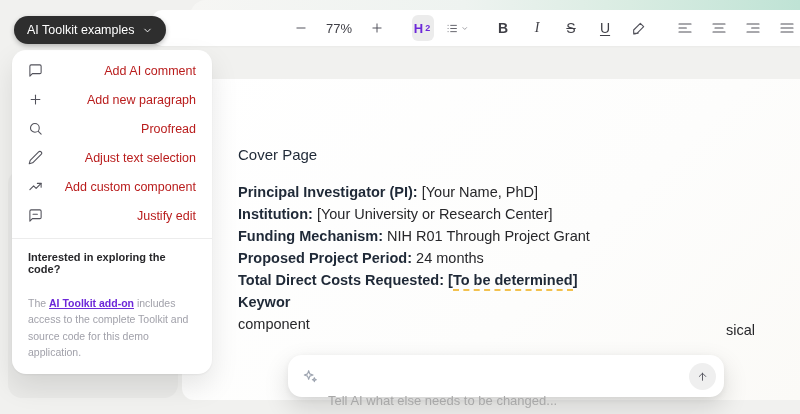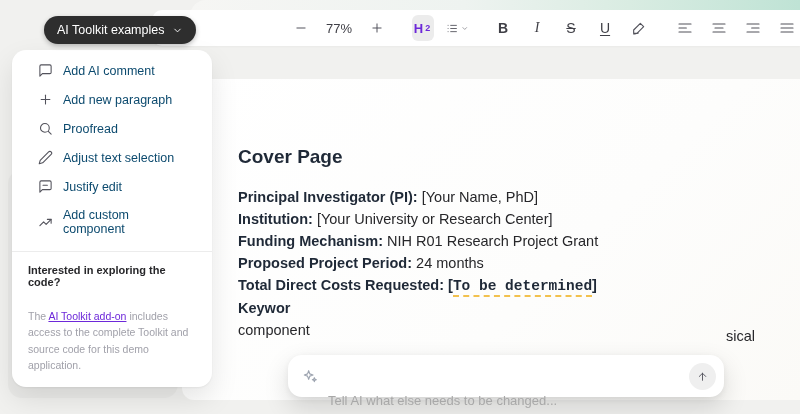--- a/index.html
+++ b/index.html
@@ -25,50 +25,50 @@
   .h2-btn sub { font-size:9px; font-weight:700; }
   .letter-b { font-weight:700; font-size:14px; }
   .letter-i { font-style:italic; font-size:14px; font-family:"Liberation Serif","DejaVu Serif",serif; }
   .letter-s { font-size:14px; text-decoration:line-through; }
   .letter-u { font-size:14px; text-decoration:underline; text-underline-offset:2px; }
 
   
   .pill { position:absolute; left:14px; top:16px; height:28px; border-radius:14px;
     background:#2e2e2e; color:#fff; display:inline-flex; align-items:center; gap:8px;
     padding:0 13px; font-size:12.5px; border:none; cursor:pointer; z-index:6; font-family:inherit;
-    box-shadow:0 2px 5px rgba(0,0,0,.25);margin-left:30px; }
+    box-shadow:0 2px 5px rgba(0,0,0,.25); }
 
   
   .ghost-panel { position:absolute; left:8px; top:170px; width:170px; height:228px;
     background:#eaeae8; border-radius:14px; z-index:2; }
 
   
   .dropdown { position:absolute; left:12px; top:50px; width:200px; background:#fff;
     border-radius:14px; box-shadow:0 12px 28px rgba(0,0,0,.10), 0 1px 2px rgba(0,0,0,.05);
     z-index:5; padding:6px 0 14px; }
-  .dd-item { display:flex; align-items:center; gap:10px; padding:7px 26px; cursor:pointer;
-    font-size:12.5px; color:#0c4a6e; }
+  .dd-item { display:flex; align-items:center; gap:10px; padding:7px 16px; cursor:pointer;
+    font-size:12.5px; color:#b91c1c;justify-content:space-between; }
   .dd-item svg { flex:none; }
   .dd-divider { height:1px; background:#ececec; margin:8px 0 10px; }
   .dd-footer { padding:2px 16px 0; }
   .dd-footer-heading { font-size:11px; font-weight:700; color:#27272a; margin-bottom:20px; }
   .dd-footer-text { font-size:10.5px; color:#a1a1aa; line-height:1.55; }
-  .dd-footer-text a { color:#6d28d9; font-weight:400; text-decoration:underline; cursor:pointer;text-align:right; }
+  .dd-footer-text a { color:#6d28d9; font-weight:700; text-decoration:underline; cursor:pointer;text-align:right; }
 
   
   .doc-page { position:absolute; left:182px; top:79px; width:618px; height:321px;
     background:linear-gradient(135deg,#ffffff 0%,#fdfdfc 60%,#fbfaf7 100%);
     border-radius:12px 0 0 12px; z-index:1; }
   .doc-content { position:absolute; left:56px; top:67px; width:520px; color:#27272a;
     font-size:14.5px; }
-  .doc-title { font-size:19px; font-weight:700; color:#1f2937; margin-bottom:18px; }
+  .doc-title { font-size:15px; font-weight:400; color:#1f2937; margin-bottom:18px; }
   .doc-para { line-height:24px; margin-bottom:14px; }
   .doc-para strong, .doc-fields strong { font-weight:700; color:#1f2937; }
   .doc-fields p { line-height:22px; }
-  .hl { border-bottom:2px dashed #f2c14e; padding-bottom:1px; font-weight:700; color:#1f2937;font-family:Liberation Mono, monospace; }
+  .hl { border-bottom:2px dashed #f2c14e; padding-bottom:1px; font-weight:700; color:#1f2937; }
   .kw-line { position:relative; }
   .kw-right { position:absolute; left:488px; top:0; font-weight:400; color:#27272a;margin-top:28px; }
 
   
   .ai-bar { position:absolute; left:288px; top:355px; width:436px; height:42px;
     background:#fff; border-radius:14px; display:flex; align-items:center; gap:10px;
     padding:0 8px 0 14px; z-index:7;
     box-shadow:0 10px 26px rgba(0,0,0,.14), 0 2px 6px rgba(0,0,0,.06); }
   .ai-input { flex:1; border:none; outline:none; font-size:13px; color:#3f3f46;
     background:transparent; font-family:inherit;margin-top:48px; }
@@ -164,21 +164,21 @@
     <span class="tb-divider"></span>
 
   </div>
 
   <div class="doc-page">
     <div class="doc-content">
       <div class="doc-title">Cover Page</div>
       <div class="doc-fields">
         <p><strong>Principal Investigator (PI):</strong> <span>[Your Name, PhD]</span></p>
         <p><strong>Institution:</strong> <span>[Your University or Research Center]</span></p>
-        <p><strong>Funding Mechanism:</strong> <span>NIH R01 Research Project Grant</span></p>
+        <p><strong>Funding Mechanism:</strong> <span>NIH R01 Through Project Grant</span></p>
         <p><strong>Proposed Project Period:</strong> <span>24 months</span></p>
         <p>
           <strong>Total Direct Costs Requested:</strong>
           <strong>[</strong><span class="hl">To be determined</span><strong>]</strong>
         </p>
         <p class="kw-line">
           <strong>Keywor</strong>
           <span class="kw-right">sical</span>
         </p>
         <p><span>component</span></p>
@@ -217,31 +217,31 @@
       <span>Proofread</span>
     </div>
     <div class="dd-item">
       <svg width="15" height="15" viewBox="0 0 24 24" class="ico">
           <path d="M17 3a2.8 2.8 0 1 1 4 4L7.5 20.5 2 22l1.5-5.5z"></path>
         </svg>
       <span>Adjust text selection</span>
     </div>
     <div class="dd-item">
       <svg width="15" height="15" viewBox="0 0 24 24" class="ico">
+          <polyline points="3,17 9,11 13,15 21,7"></polyline>
+          <polyline points="15,7 21,7 21,13"></polyline>
+        </svg>
+      <span>Add custom component</span>
+    </div>
+    <div class="dd-item">
+      <svg width="15" height="15" viewBox="0 0 24 24" class="ico">
           <path d="M21 15a2 2 0 0 1-2 2H7l-4 4V5a2 2 0 0 1 2-2h14a2 2 0 0 1 2 2z"></path>
           <line x1="8" y1="10" x2="15" y2="10"></line>
         </svg>
       <span>Justify edit</span>
-    </div>
-    <div class="dd-item">
-      <svg width="15" height="15" viewBox="0 0 24 24" class="ico">
-          <polyline points="3,17 9,11 13,15 21,7"></polyline>
-          <polyline points="15,7 21,7 21,13"></polyline>
-        </svg>
-      <span>Add custom component</span>
     </div>
     <div class="dd-divider"></div>
     <div class="dd-footer">
       <div class="dd-footer-heading">Interested in exploring the code?</div>
       <div class="dd-footer-text"><span>The </span><a>AI Toolkit add-on</a><span> includes access to the complete Toolkit and source code for this demo application.</span></div>
     </div>
   </div>
 
   <div class="ai-bar">
     <svg width="16" height="16" viewBox="0 0 24 24" class="ico-lite">

